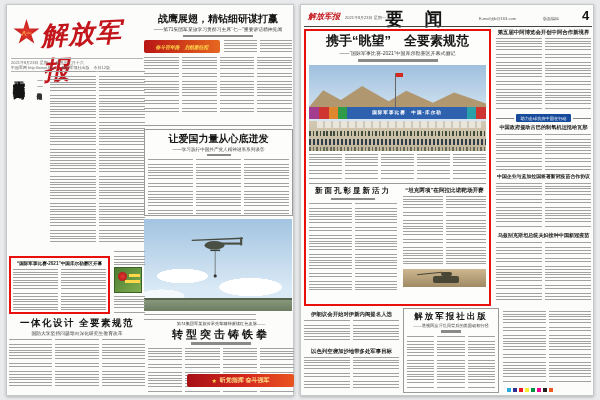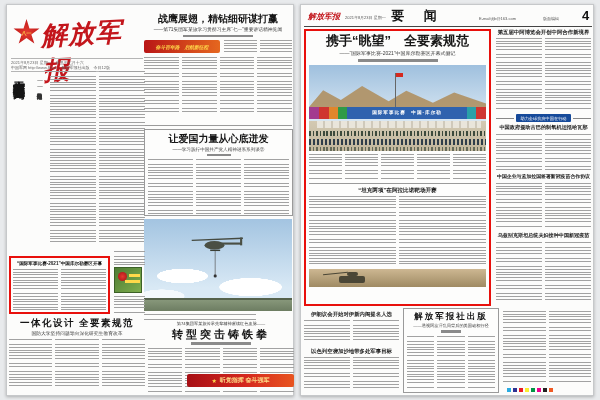--- a/index.html
+++ b/index.html
@@ -163,21 +163,21 @@
   <div class="abs banner-red" style="left:180px;top:369px;width:107px;height:13px">
     <span style="color:#ffd94a;font-size:6px">★</span>
     <span style="color:#ffe08a;font-size:6px;font-weight:bold;white-space:nowrap">听党指挥 奋斗强军</span>
   </div>
 </div>
 
 <div class="page" style="left:300px;top:4px;width:294px;height:392px">
 
   <div class="mast abs" style="left:7px;top:6px;font-size:8px">解放军报</div>
   <div class="abs" style="left:44px;top:10px;font-size:4px;color:#555;white-space:nowrap">2021年8月23日 星期一</div>
-  <div class="abs h" style="left:0;top:4px;width:234px;font-size:13px;letter-spacing:8px">要 闻</div>
+  <div class="abs h" style="left:0;top:4px;width:234px;font-size:18px;letter-spacing:8px">要 闻</div>
   <div class="abs" style="left:178px;top:11px;font-size:4px;color:#555;white-space:nowrap">E-mail:jfjb@163.com</div>
   <div class="abs" style="left:242px;top:11px;font-size:4px;color:#555;white-space:nowrap">版面编辑</div>
   <div class="abs" style="left:281px;top:3px;font-size:13px;font-weight:bold;color:#111">4</div>
   <div class="abs" style="left:3px;top:21px;width:288px;height:1px;background:#444"></div>
 
   <div class="abs redbox" style="left:3px;top:24px;width:187px;height:277px;padding:3px">
     <div class="h" style="font-size:13px">携手“眺望”　全要素规范</div>
     <div class="sub" style="font-size:5px;margin-top:2px">——“国际军事比赛-2021”中国库尔勒赛区开幕式侧记</div>
     <div class="bl" style="width:80px;margin-top:3px"></div>
 
@@ -204,20 +204,28 @@
     <div class="cols" style="height:26px;margin-top:3px">
         <i></i>
         <i></i>
         <i></i>
         <i></i>
         <i></i>
       </div>
     <div class="hr" style="margin-top:3px"></div>
 
     <div style="display:flex;gap:6px;margin-top:3px">
+      <div style="width:88px">
+        <div class="h" style="font-size:7.5px;letter-spacing:2px">新面孔彰显新活力</div>
+        <div class="bl" style="width:44px;margin-top:2px"></div>
+        <div class="cols" style="height:88px;margin-top:3px">
+            <i></i>
+            <i></i>
+          </div>
+      </div>
       <div style="flex:1">
         <div class="h" style="font-size:5.6px">“坦克两项”在阿拉比诺靶场开赛</div>
         <div class="cols" style="height:70px;margin-top:3px">
             <i></i>
             <i></i>
           </div>
         <div class="photo-tank" style="position:relative;width:100%;height:18px;margin-top:3px">
           <div class="tankbody abs" style="left:30px;top:7px;width:26px;height:7px"></div>
           <div class="tankbody abs" style="left:38px;top:3px;width:11px;height:4px"></div>
           <div class="abs" style="left:14px;top:4px;width:25px;height:1.4px;background:#4a4636;transform:rotate(-6deg)"></div>

